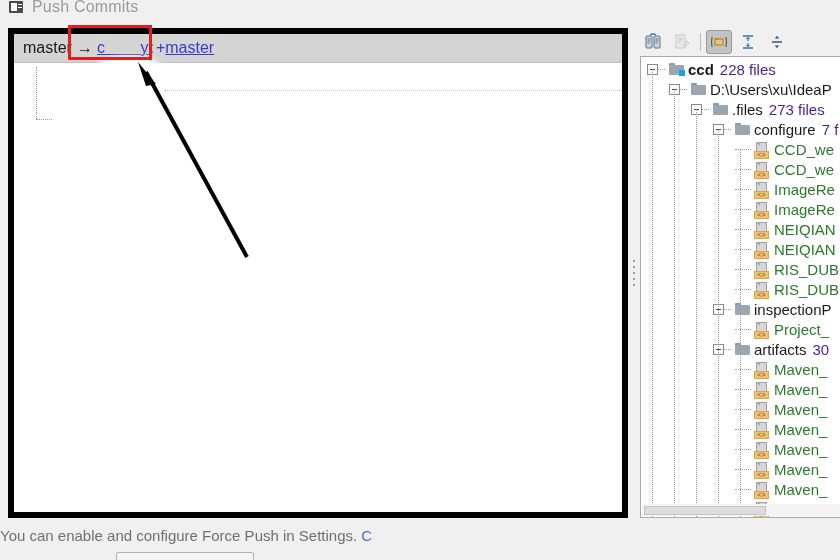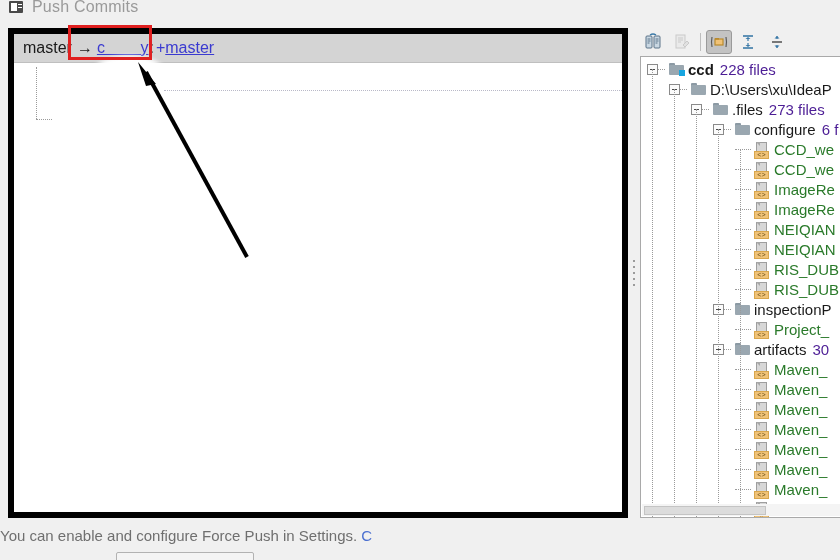--- a/index.html
+++ b/index.html
@@ -372,21 +372,21 @@
               <span class="name-count">273 files</span>
             </div>
             <div class="tree-row" style="top: 62px; padding-left: 72px;">
               <span class="expander"></span>
               <span class="connector"></span>
               <span class="folder-icon">
                 <span class="f-tab"></span>
                 <span class="f-body"></span>
               </span>
               <span class="name-dir" style="">configure</span>
-              <span class="name-count">6 f</span>
+              <span class="name-count">7 f</span>
             </div>
             <div class="tree-row" style="top: 82px; padding-left: 94px;">
               <span class="leafline"></span>
               <span class="file-icon">
                 <span class="doc"></span>
                 <span class="fold"></span>
                 <span class="xml">&lt;&gt;</span>
               </span>
               <span class="name-file">CCD_we</span>
             </div>

